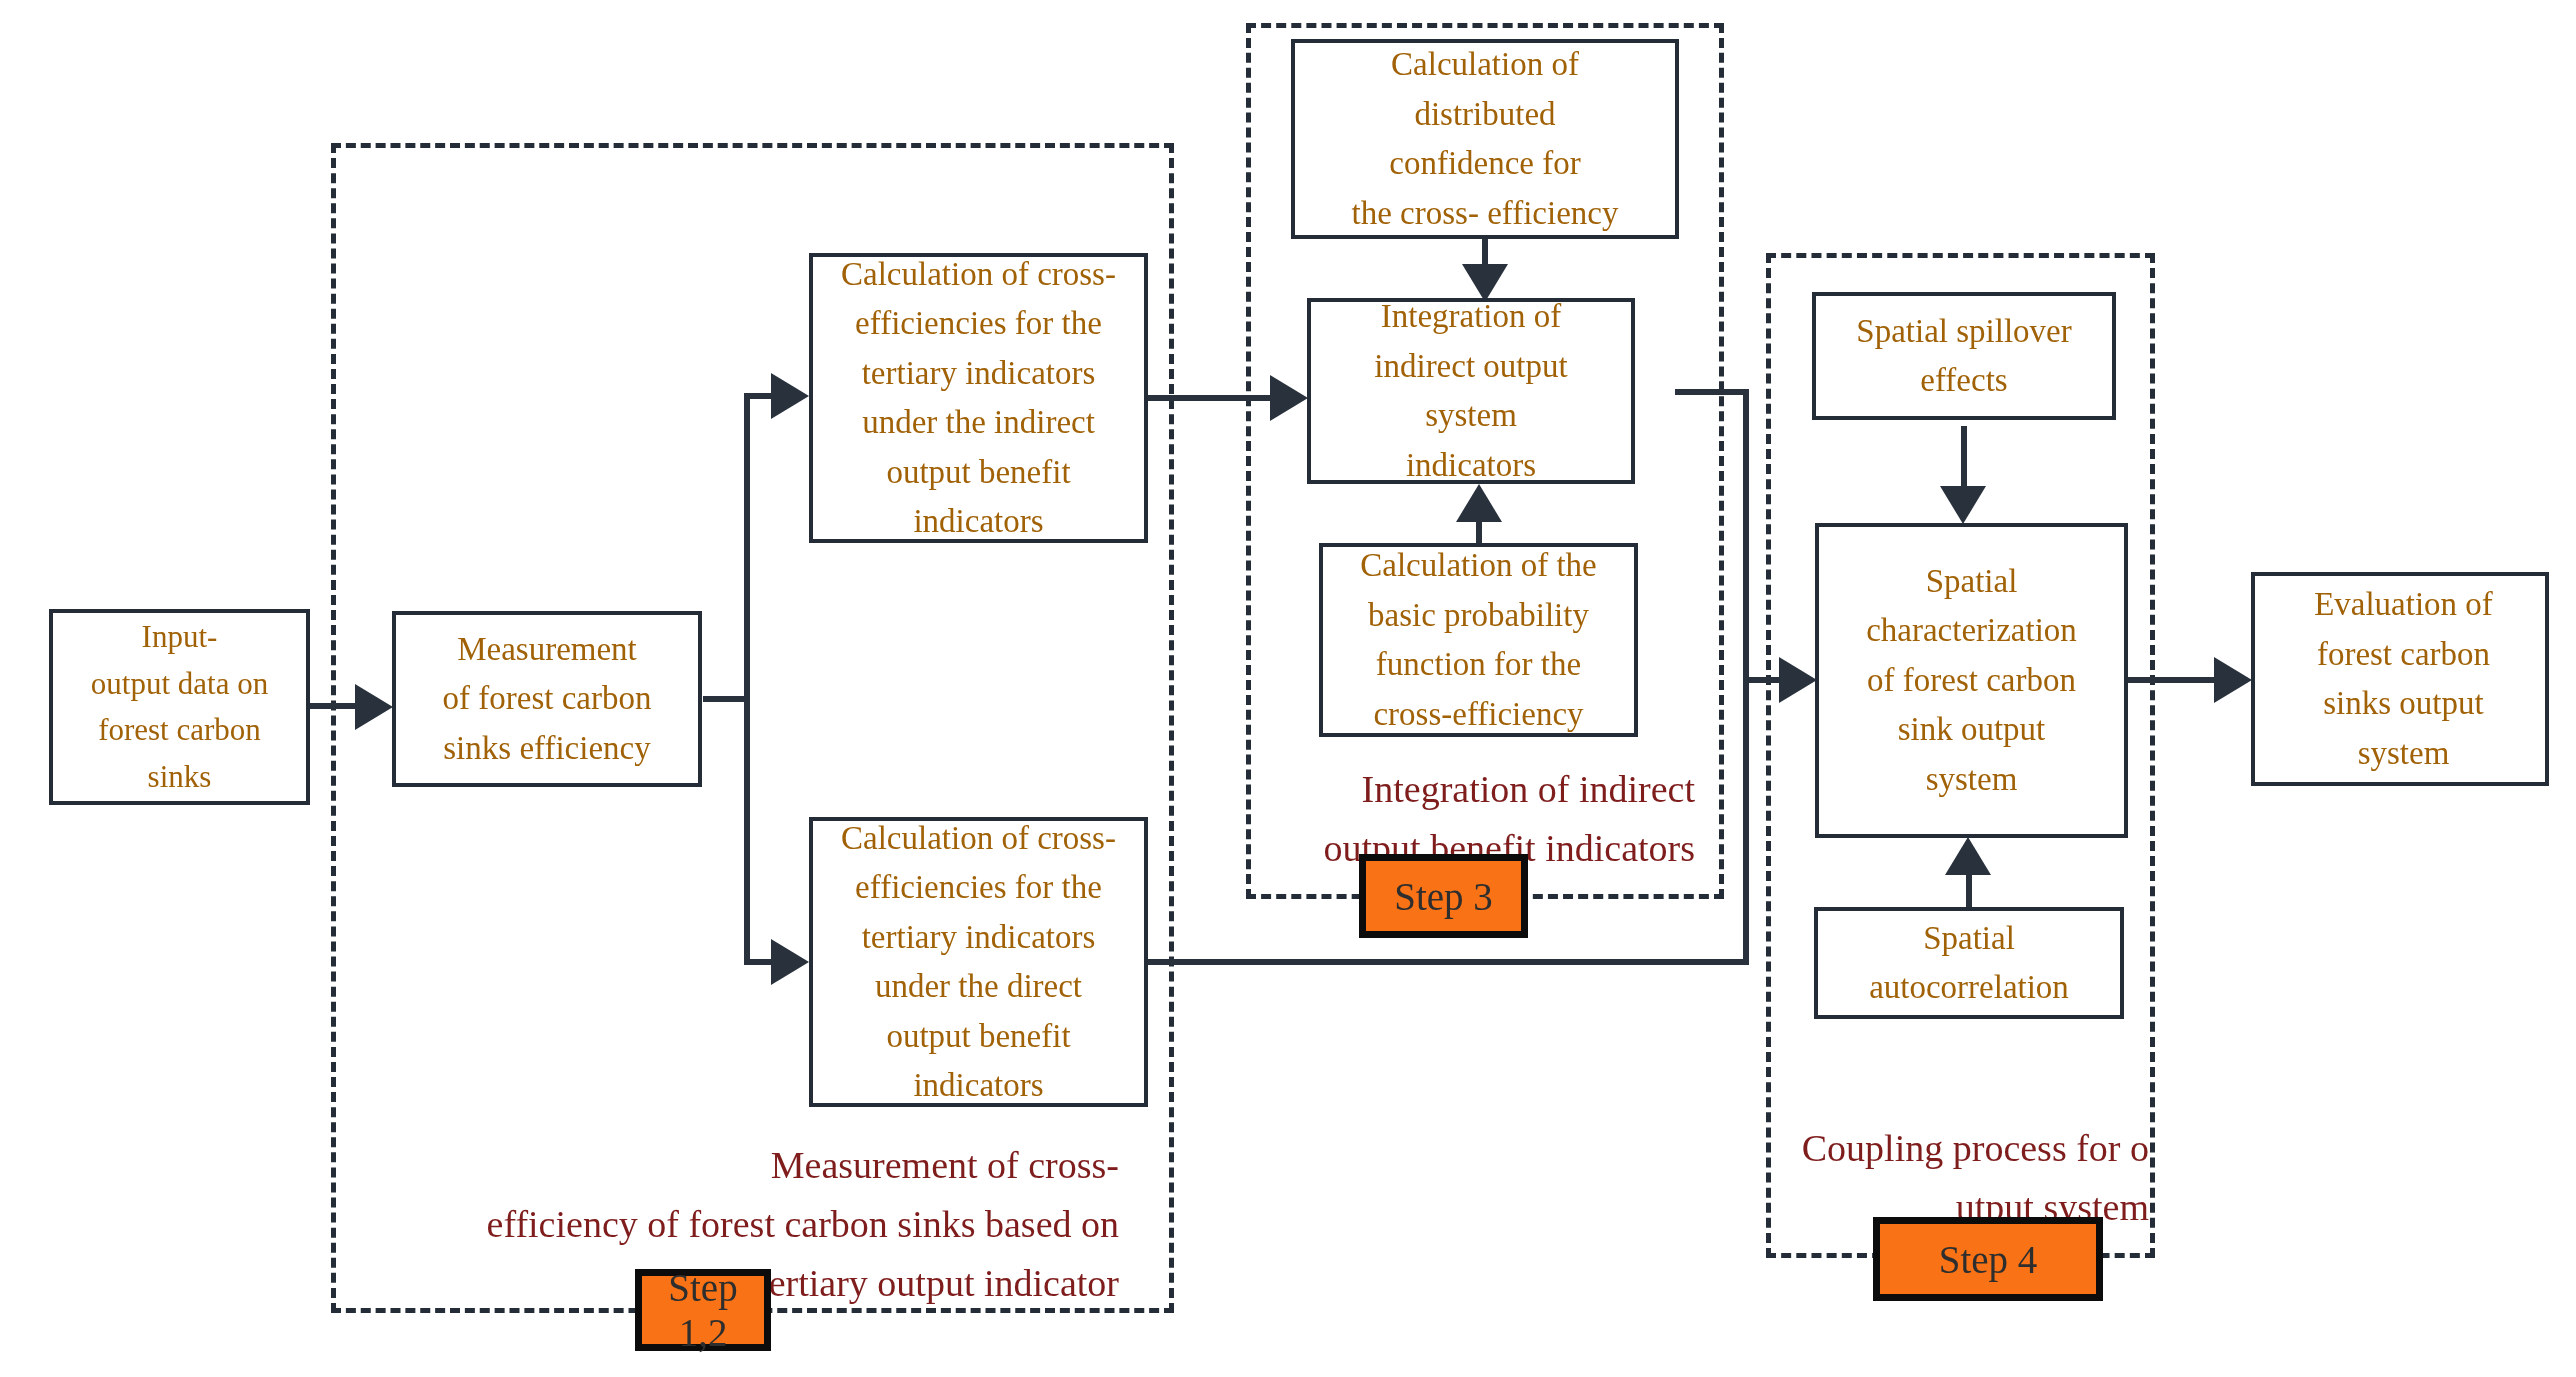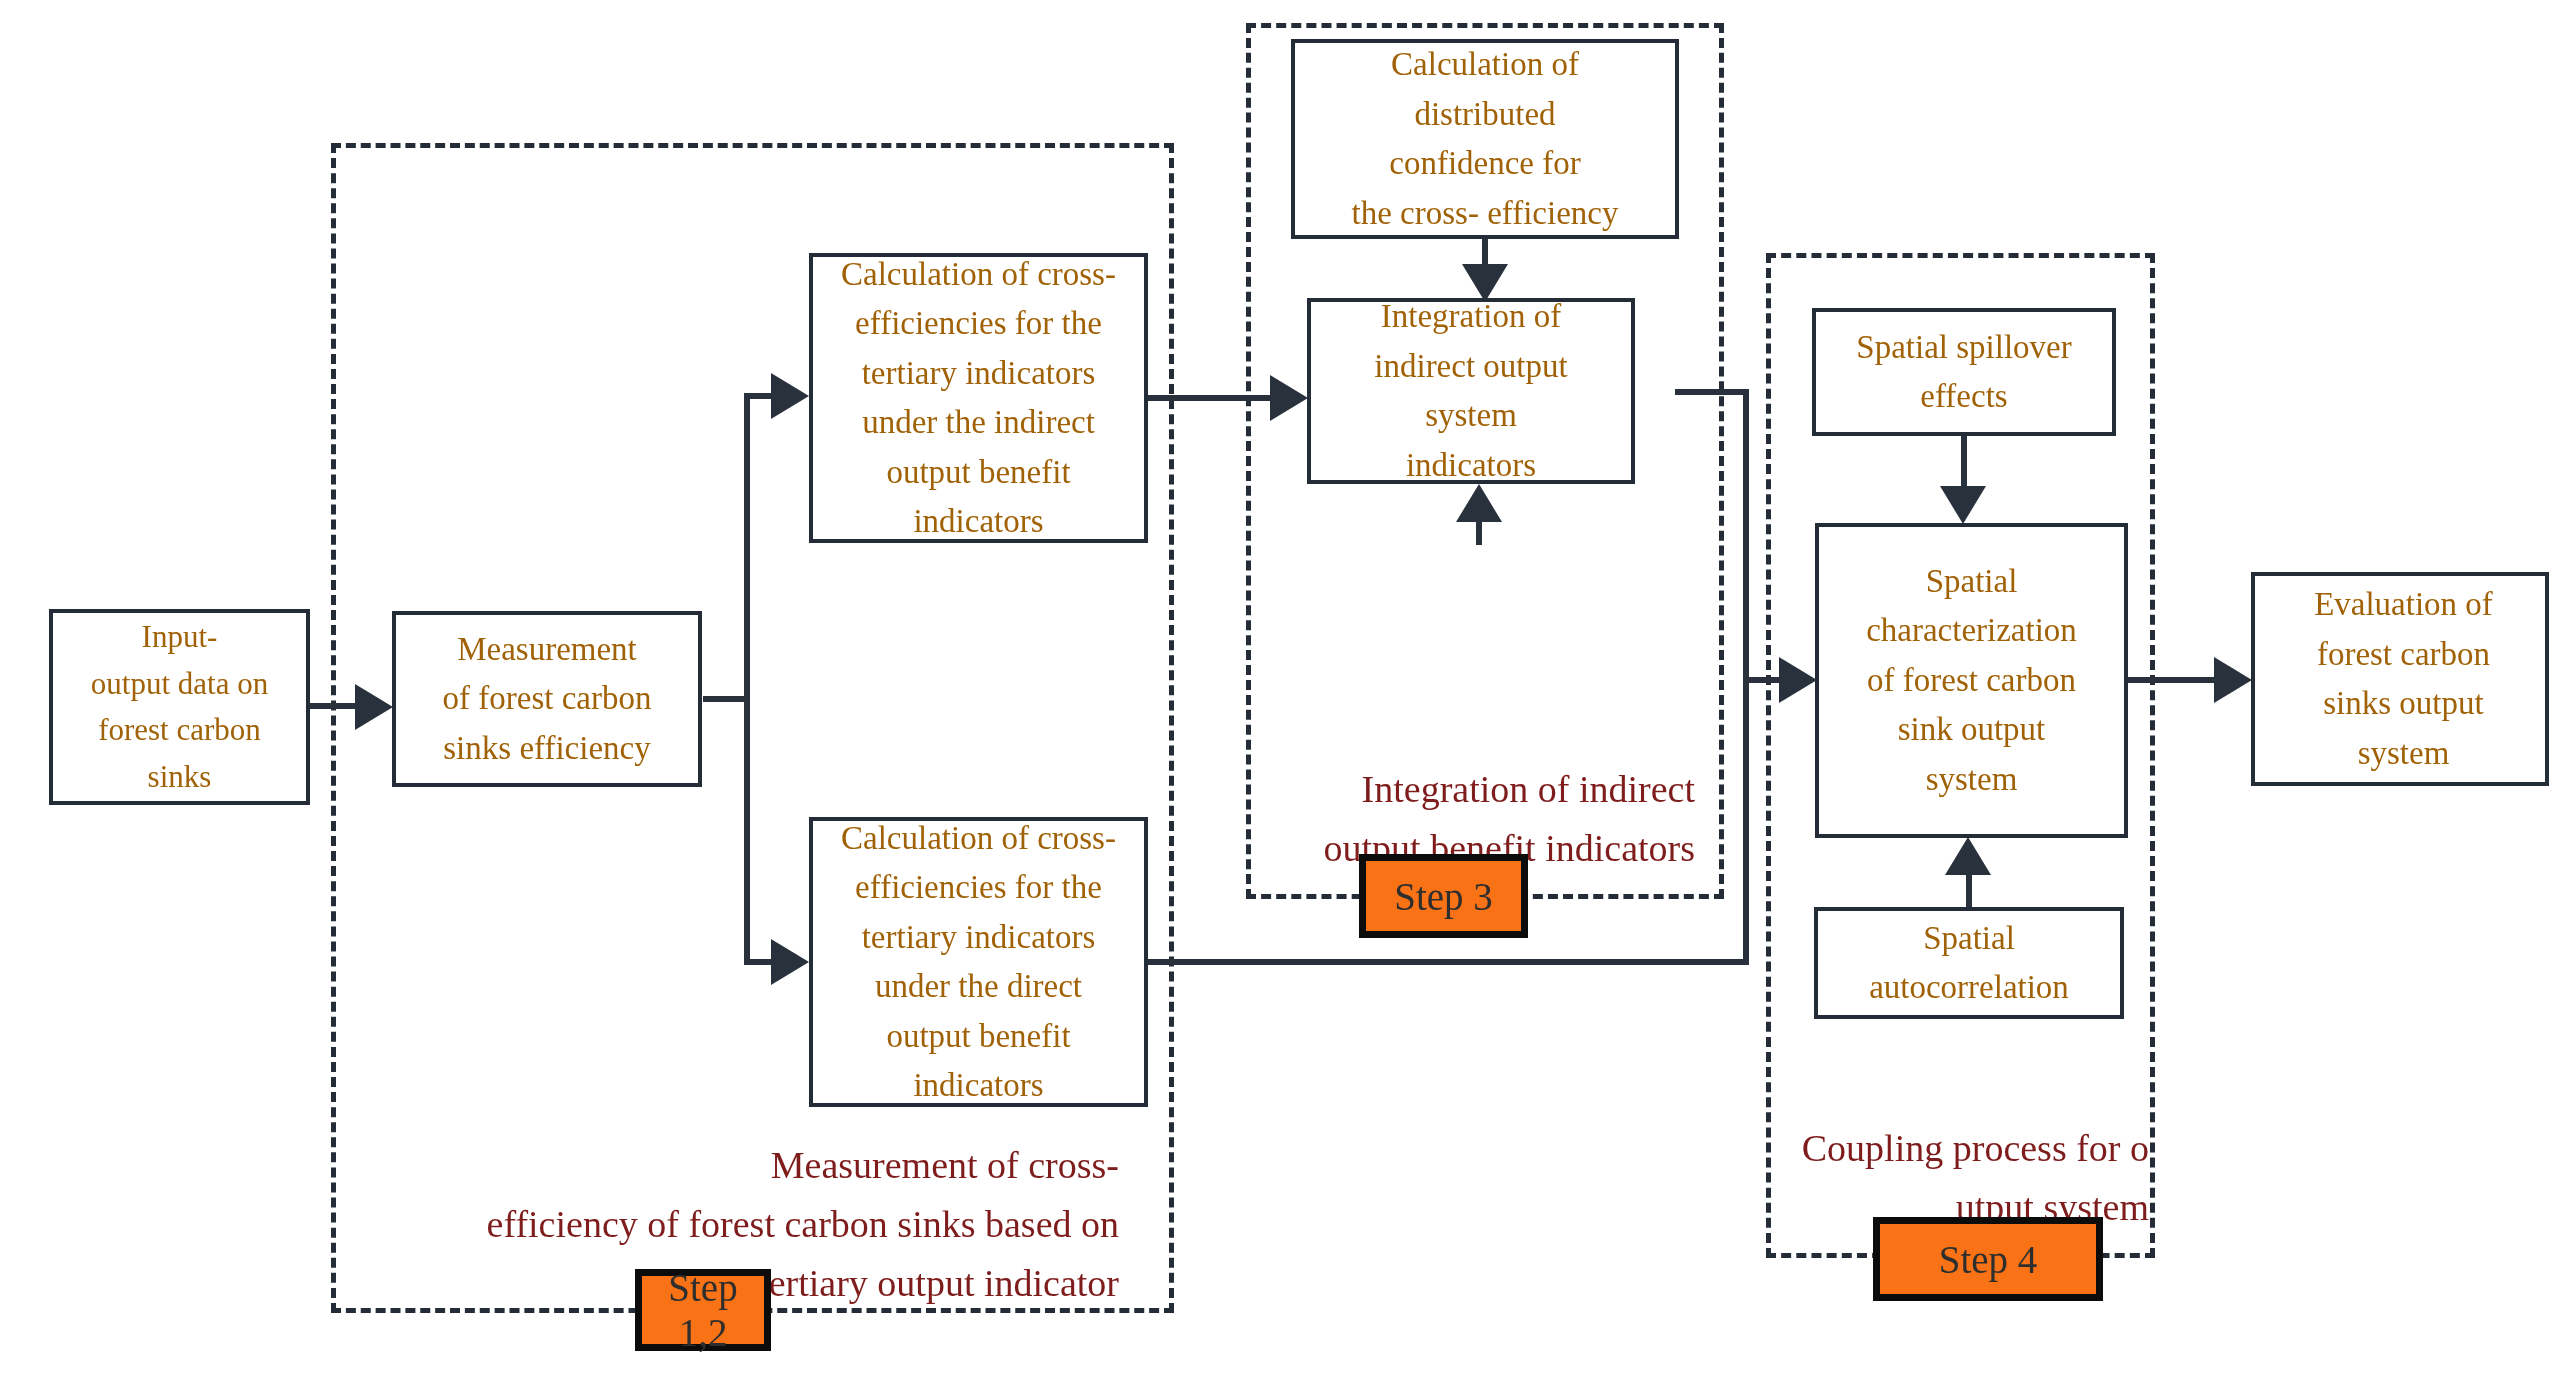--- a/index.html
+++ b/index.html
@@ -61,21 +61,25 @@
 output benefit
 indicators</div>
   <div class="box" style="left:1291px;top:39px;width:388px;height:200px;font-size:33px;">Calculation of
 distributed
 confidence for
 the cross- efficiency</div>
   <div class="box" style="left:1307px;top:298px;width:328px;height:186px;font-size:33px;">Integration of
 indirect output
 system
 indicators</div>
-  <div class="box" style="left:1812px;top:308px;width:304px;height:128px;font-size:33px;">Spatial spillover
+  <div class="box" style="left:1319px;top:543px;width:319px;height:194px;font-size:33px;">Calculation of the
+basic probability
+function for the
+cross-efficiency</div>
+  <div class="box" style="left:1812px;top:292px;width:304px;height:128px;font-size:33px;">Spatial spillover
 effects</div>
   <div class="box" style="left:1815px;top:523px;width:313px;height:315px;font-size:33px;">Spatial
 characterization
 of forest carbon
 sink output
 system</div>
   <div class="box" style="left:1814px;top:907px;width:310px;height:112px;font-size:33px;">Spatial
 autocorrelation</div>
   <div class="box" style="left:2251px;top:572px;width:298px;height:214px;font-size:33px;padding-left:7px;">Evaluation of
 forest carbon

